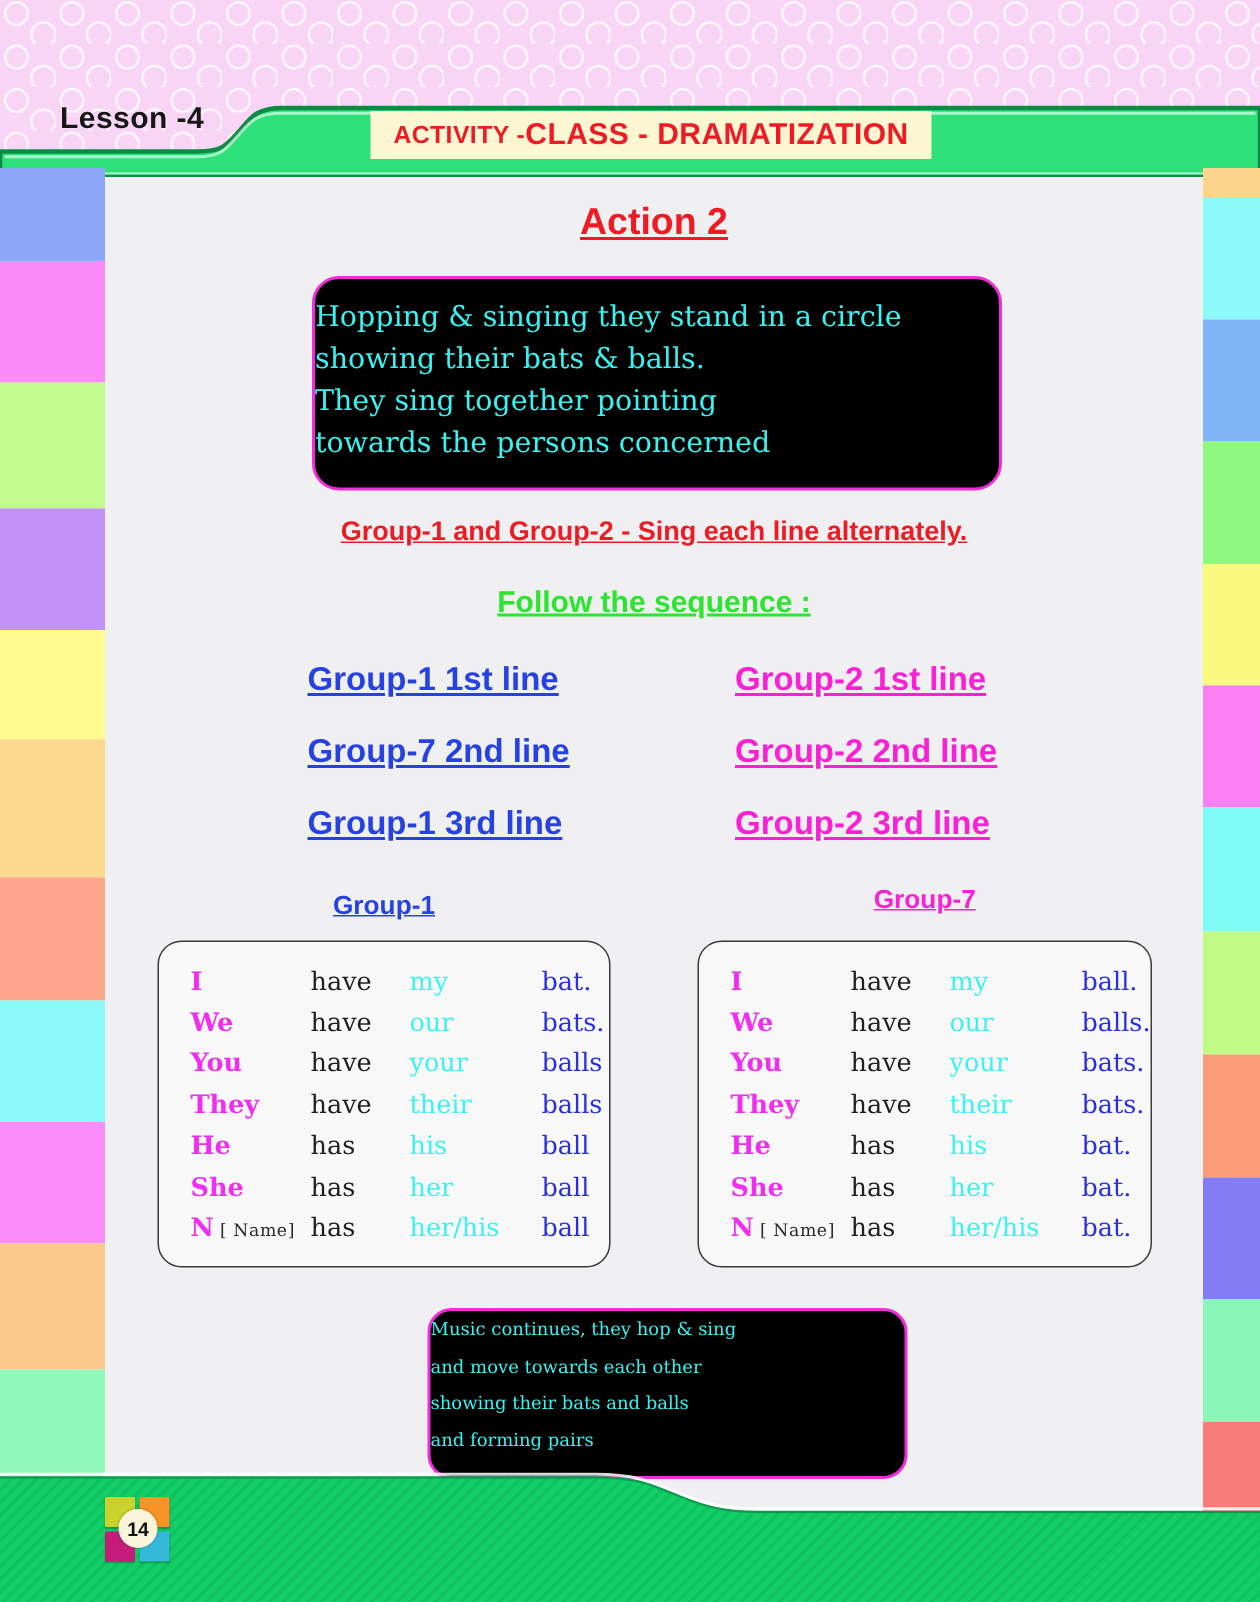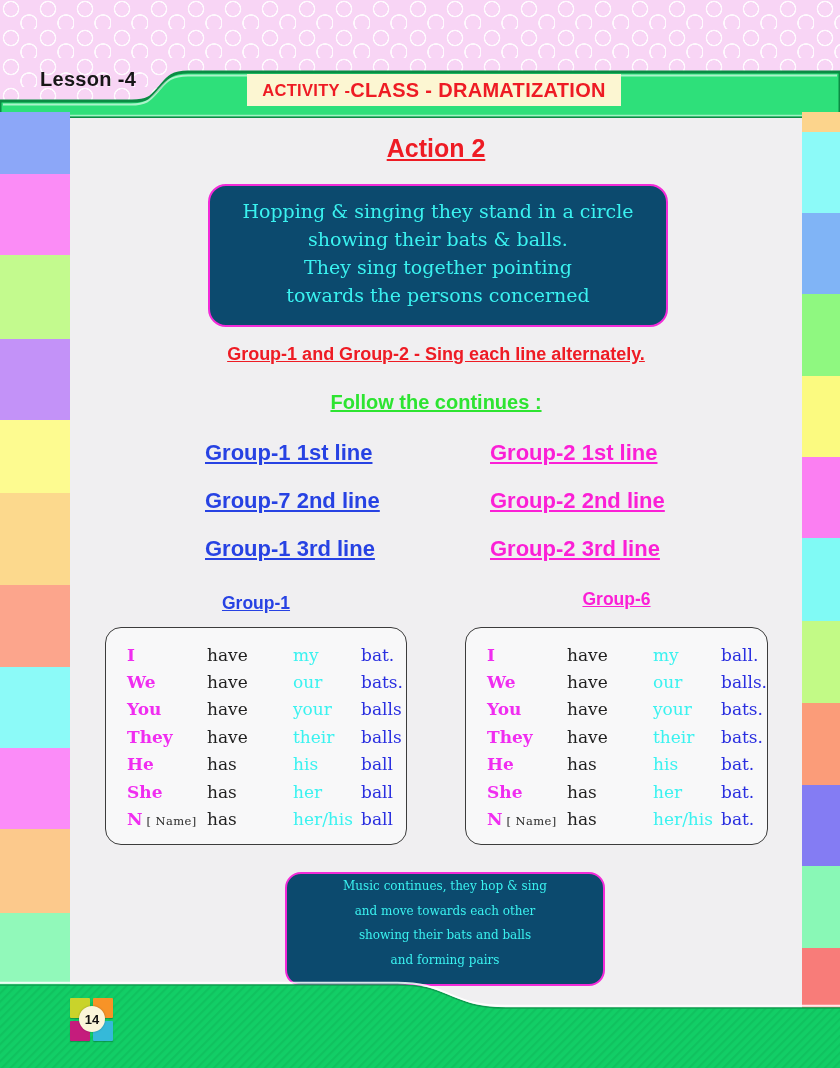--- a/index.html
+++ b/index.html
@@ -22,21 +22,21 @@
 
   
   .stripe-col{position:absolute;display:flex;flex-direction:column;}
   .stripes-left{left:0;top:112px;width:70px;height:873px;}
   .stripes-right{left:802px;top:112px;width:38px;height:896px;}
 
   
   .content{position:absolute;left:70px;top:112px;width:688px;height:896px;}
   .centered{position:absolute;left:0;width:732px;text-align:center;}
   .action-title{top:22px;color:var(--red);font-size:25px;font-weight:bold;text-decoration:underline;}
-  .roundbox{position:absolute;background:#0c4a6e;border:2px solid var(--box-border);text-align:center;
+  .roundbox{position:absolute;background:#000000;border:2px solid var(--box-border);text-align:left;
     color:var(--cyan);font-family:"DejaVu Serif", serif;white-space:pre-line;}
   .intro-box{left:138px;top:72px;width:456px;height:128px;border-radius:18px;
     font-size:19px;line-height:28px;padding-top:11px;}
   .subtitle{top:232px;color:var(--red);font-size:18px;font-weight:bold;text-decoration:underline;}
   .follow-label{top:279px;color:var(--text-green);font-size:20px;font-weight:bold;text-decoration:underline;}
   .seq-col{position:absolute;top:328px;font-size:22px;font-weight:bold;}
   .seq-col .seq-item{margin-bottom:22px;text-decoration:underline;white-space:nowrap;}
   .seq-group1{left:135px;color:var(--link-blue);}
   .seq-group2{left:420px;color:var(--link-magenta);}
   .gtable-title{position:absolute;font-size:17.5px;font-weight:bold;text-decoration:underline;text-align:center;}
@@ -44,21 +44,21 @@
   .g2-title{left:395px;top:477px;width:303px;color:var(--link-magenta);}
   .gtable{position:absolute;top:515px;height:218px;border:1.5px solid #3c3c3c;border-radius:16px;
     background:rgba(255,255,255,.55);box-sizing:border-box;padding-top:13px;}
   .g1-table{left:35px;width:302px;}
   .g2-table{left:395px;width:303px;}
   .trow{display:grid;grid-template-columns:80px 66px 88px auto;align-items:center;
     height:27.4px;padding-left:21px;font-family:"DejaVu Serif", serif;font-size:17px;}
   .trow .pronoun{color:var(--pronoun-magenta);font-weight:600;}
   .trow .note{color:#2b2b2b;font-weight:normal;font-size:11.5px;letter-spacing:.4px;}
   .trow .verb{color:#1f1f1f;}
-  .trow .possessive{color:var(--cyan);margin-left:20px;}
+  .trow .possessive{color:var(--cyan);}
   .trow .object{color:var(--object-blue);}
   .outro-box{left:215px;top:760px;width:316px;height:110px;border-radius:16px;
     font-size:12px;line-height:24.5px;padding-top:0;}
 
   
   .footer-svg{position:absolute;left:0;top:975px;width:840px;height:93px;}
   .page-badge{position:absolute;left:70px;top:998px;width:44px;height:44px;}
   .badge-grid{position:absolute;inset:0;display:grid;grid-template-columns:20px 20px;grid-template-rows:20px 20px;gap:3px;}
   .badge-grid div{border-radius:1px;box-shadow:0 1px 1px rgba(0,60,30,.35);}
   .sq-tl{background:var(--badge-tl);} .sq-tr{background:var(--badge-tr);}
@@ -118,35 +118,35 @@
 
     <div class="centered action-title">Action 2</div>
 
     <div class="roundbox intro-box">Hopping &amp; singing they stand in a circle
 showing their bats &amp; balls.
 They sing together pointing
 towards the persons concerned</div>
 
     <div class="centered subtitle">Group-1 and Group-2 - Sing each line alternately.</div>
 
-    <div class="centered follow-label">Follow the continues :</div>
+    <div class="centered follow-label">Follow the sequence :</div>
 
     <div class="seq-col seq-group1">
         <div class="seq-item">Group-1 1st line</div>
         <div class="seq-item">Group-7 2nd line</div>
         <div class="seq-item">Group-1 3rd line</div>
       </div>
     <div class="seq-col seq-group2">
         <div class="seq-item">Group-2 1st line</div>
         <div class="seq-item">Group-2 2nd line</div>
         <div class="seq-item">Group-2 3rd line</div>
       </div>
 
     <div class="gtable-title g1-title">Group-1</div>
-    <div class="gtable-title g2-title">Group-6</div>
+    <div class="gtable-title g2-title">Group-7</div>
 
     <div class="gtable g1-table">
         <div class="trow">
           <span class="pronoun">I</span>
           <span class="verb">have</span>
           <span class="possessive">my</span>
           <span class="object">bat.</span>
         </div>
         <div class="trow">
           <span class="pronoun">We</span>

